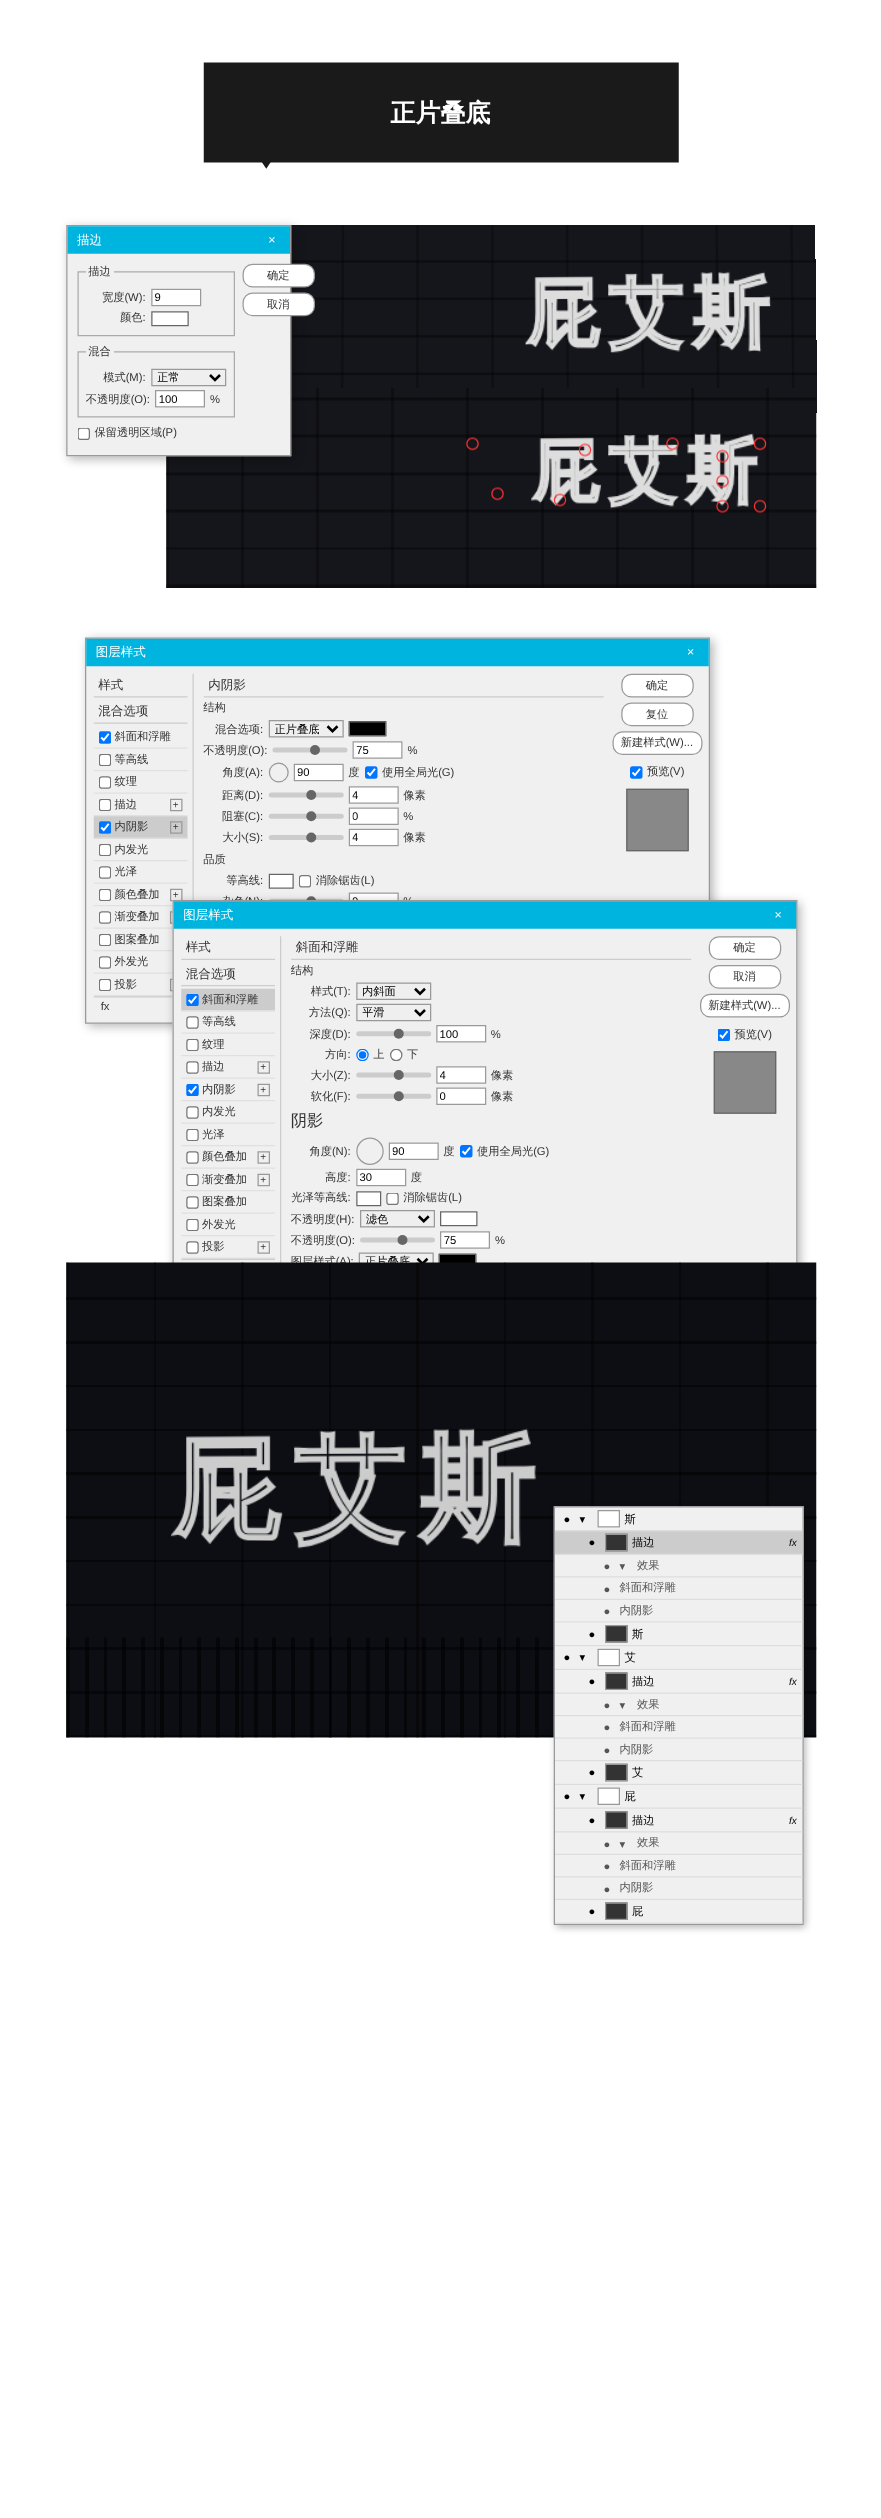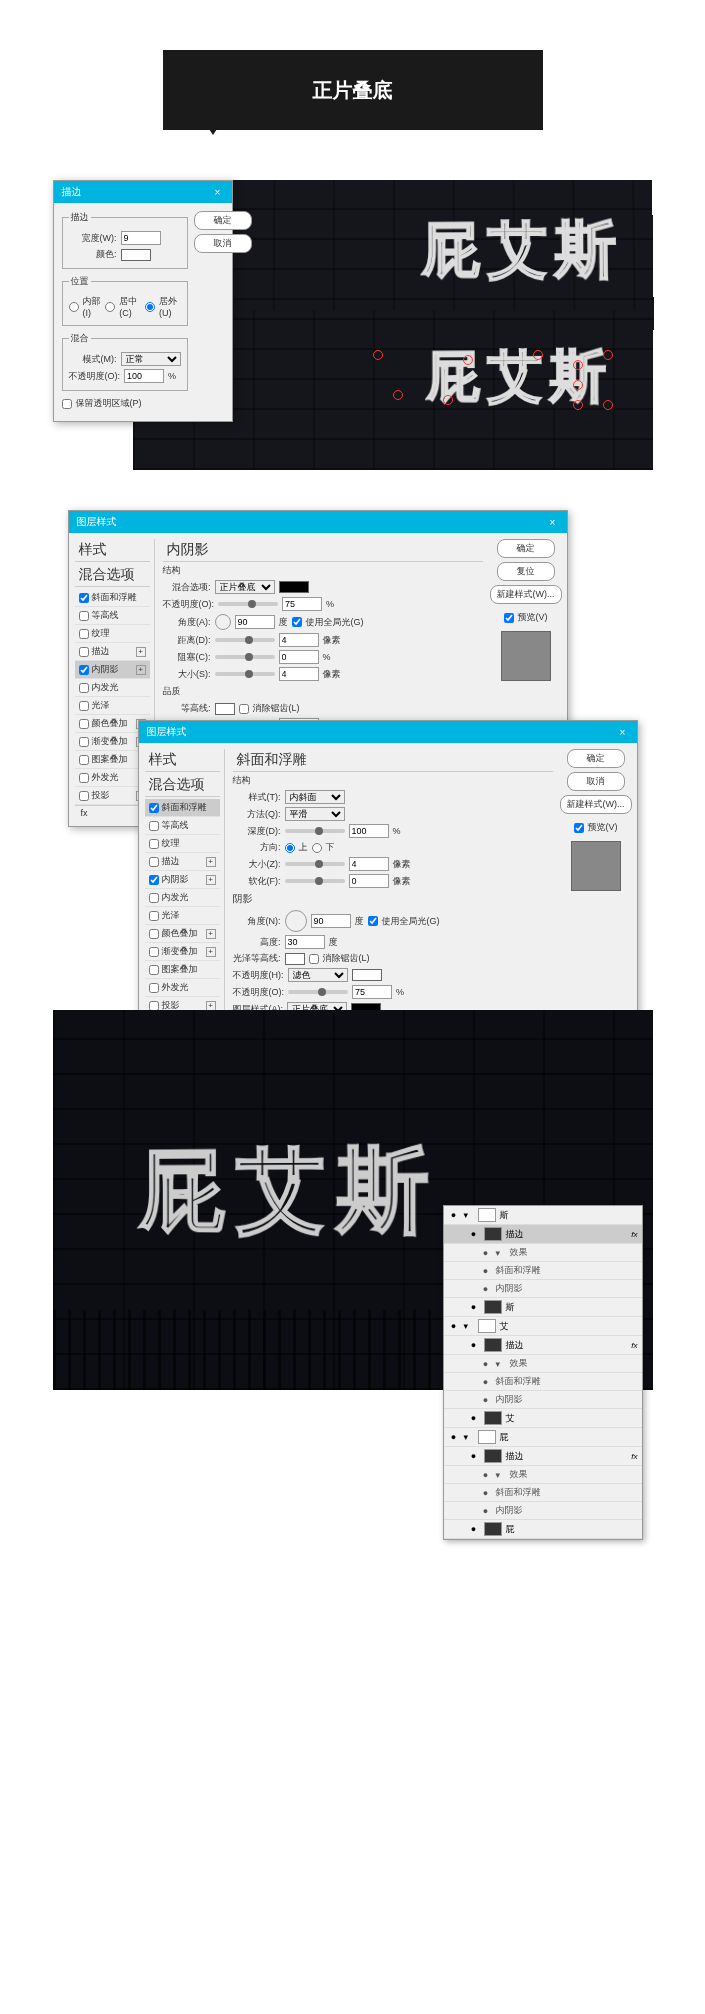--- a/index.html
+++ b/index.html
@@ -27,21 +27,21 @@
 .row{display:flex;align-items:center;gap:4px;margin:3px 0;font-size:9px}
 .row label{min-width:48px;text-align:right}
 input[type=text]{width:40px;height:14px;border:1px solid #999;font-size:9px;padding:0 2px}
 input[type=checkbox],input[type=radio]{width:10px;height:10px}
 select{height:14px;font-size:9px;border:1px solid #999;width:60px}
 .slider{height:4px;background:#ccc;width:60px;position:relative;border-radius:2px}
 .slider::after{content:"";position:absolute;width:8px;height:8px;background:#666;border-radius:50%;top:-2px;left:50%}
 .swatch{width:30px;height:12px;border:1px solid #666;background:#000}
 .swatch.white{background:#fff}
 .swatch.gray{width:50px;height:50px;background:#888}
-.group-title{font-size:14px;padding:2px 4px;border-bottom:1px solid #ccc;margin-bottom:2px}
+.group-title{font-size:10px;padding:2px 4px;border-bottom:1px solid #ccc;margin-bottom:2px}
 .style-list{list-style:none}
 .style-list li{padding:2px 4px;display:flex;align-items:center;gap:3px;font-size:9px;border-bottom:1px solid #e0e0e0}
 .style-list li.active{background:#ccc}
 .style-list li .plus{margin-left:auto;border:1px solid #999;width:10px;height:10px;display:flex;align-items:center;justify-content:center;font-size:8px}
 .fx-foot{padding:2px 6px;border-top:1px solid #ccc;font-size:9px}
 
 .stroke-dialog{top:0;left:0;width:180px;z-index:2}
 .stroke-body{padding:8px;display:flex;gap:6px}
 .stroke-main{flex:1}
 .stroke-btns{display:flex;flex-direction:column;gap:4px}
@@ -105,31 +105,20 @@
           <div class="row">
               <label>宽度(W):</label>
               <input type="text" value="9" style="">
             </div>
           <div class="row">
               <label>颜色:</label>
               <div class="swatch white"></div>
             </div>
         </fieldset>
         <fieldset>
-          <legend>位置</legend>
-          <div class="row">
-            <input type="radio" style="">
-              <span>内部(I)</span>
-            <input type="radio" style="">
-              <span>居中(C)</span>
-            <input type="radio" checked="" style="">
-              <span>居外(U)</span>
-          </div>
-        </fieldset>
-        <fieldset>
           <legend>混合</legend>
           <div class="row">
               <label>模式(M):</label>
               <select><option>正常</option></select>
             </div>
           <div class="row">
               <label>不透明度(O):</label>
               <input type="text" value="100" style="">
               <span>%</span>
             </div>
@@ -381,21 +370,21 @@
             <div class="slider"></div>
             <input type="text" value="4" style="">
             <span>像素</span>
           </div>
         <div class="row">
             <label>软化(F):</label>
             <div class="slider"></div>
             <input type="text" value="0" style="">
             <span>像素</span>
           </div>
-        <div style="font-size:10px;margin:4px 0">阴影</div>
+        <div style="font-size:13px;margin:4px 0">阴影</div>
         <div class="row">
             <label>角度(N):</label>
             <span style="width:22px;height:22px;border:1px solid #999;border-radius:50%;display:inline-block"></span>
             <input type="text" value="90" style="">
             <span>度</span>
             <input type="checkbox" checked="" style="">
             <span>使用全局光(G)</span>
           </div>
         <div class="row">
             <label>高度:</label>

